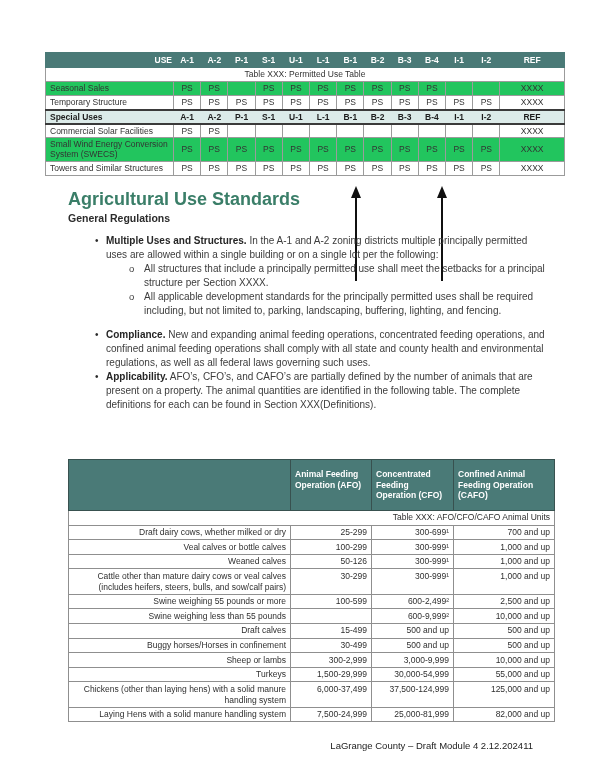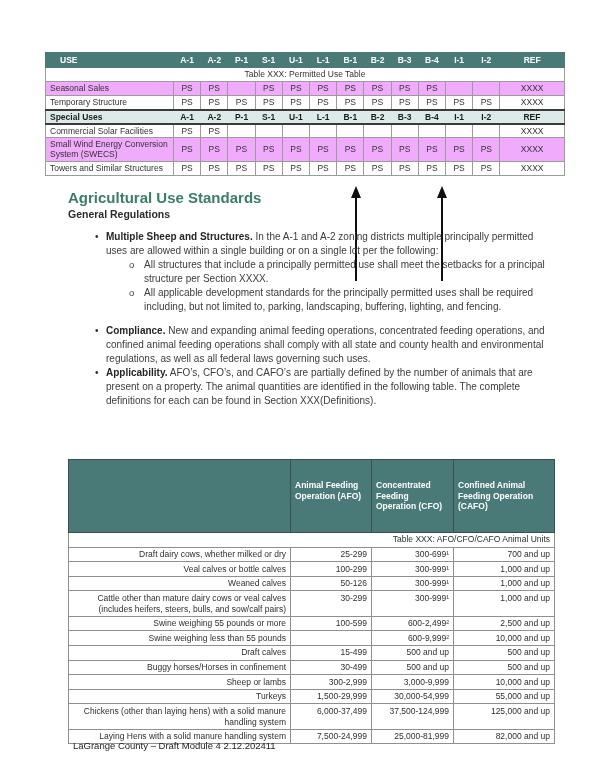--- a/index.html
+++ b/index.html
@@ -12,56 +12,56 @@
 
   table { border-collapse:collapse; table-layout:fixed; }
 
   
   #permitted-table { position:absolute; top:52px; left:45px; width:520px; font-size:8.5px; }
   #permitted-table thead th {
     background:var(--teal); color:#ffffff; font-weight:bold;
     border:1px solid var(--teal); outline:none; text-align:center;
     padding:2px 1px; height:13px;
   }
-  #permitted-table thead th.use-col { text-align:left; padding-left:14px; width:127px; }
+  #permitted-table thead th.use-col { text-align:right; padding-left:14px; width:127px; }
   #permitted-table thead th.zone-col { width:27px; }
   #permitted-table thead th.ref-col { width:64px; }
   #permitted-table tbody td {
     border:1px solid #9b9b9b; color:#333; text-align:center;
     padding:1px 2px; height:14px; line-height:1.2;
   }
   #permitted-table tbody td.use-cell { text-align:left; padding-left:4px; }
-  #permitted-table tbody tr.row-gray td { background:#f0abfc; }
+  #permitted-table tbody tr.row-gray td { background:#22c55e; }
   #permitted-table tbody tr.row-white td { background:#ffffff; }
   #permitted-table tbody tr.row-special td {
     background:#dcebe9; font-weight:bold; color:#1d1d1d;
     border-left:none; border-right:none;
     border-top:2px solid #3a3a3a; border-bottom:2px solid #3a3a3a;
   }
   #permitted-table { border:1px solid #6b6b6b; }
 
   
   .section { position:absolute; top:189px; left:0; width:610px; }
-  .h-green { font-size:15px; font-weight:bold; color:#3a7e68; margin:0 0 2px 68px; }
+  .h-green { font-size:18px; font-weight:bold; color:#3a7e68; margin:0 0 2px 68px; }
   .h-sub   { font-size:10.5px; font-weight:bold; color:#2c2c2c; margin:0 0 0 68px; }
   .body-text, .bullet-text { font-size:10px; line-height:14px; color:#3c3c3c; }
   .bullet-row { display:flex; margin-left:95px; width:452px; }
   .bullet-row .marker { width:11px; flex:none; font-size:10px; line-height:14px; color:#2b2b2b; }
   .bullet-row .bullet-text { flex:1; }
   .sub-bullet-row { display:flex; margin-left:129px; width:424px; }
   .sub-bullet-row .marker { width:15px; flex:none; font-size:9.5px; line-height:14px; color:#3c3c3c; }
   .mt10 { margin-top:10px; }
   .afo-par { margin:9px 67px 0 68px; width:477px; }
   b, .b { font-weight:bold; color:#262626; }
 
   
   #animal-table { position:absolute; top:459px; left:68px; width:486px; font-size:8.5px; border:1px solid #6b6b6b; }
   #animal-table thead th {
     background:var(--teal); color:#fff; font-weight:bold; text-align:left;
-    vertical-align:top; padding:20px 4px; border:1px solid #38514f; line-height:1.25;
+    vertical-align:top; padding:9px 4px; border:1px solid #38514f; line-height:1.25;
   }
   #animal-table thead th.c0 { width:222px; }
   #animal-table thead th.c1 { width:81px; }
   #animal-table thead th.c2 { width:82px; }
   #animal-table thead th.c3 { width:101px; }
   #animal-table tbody td {
     border:1px solid #8f8f8f; color:#2f2f2f; text-align:right;
     vertical-align:top; padding:1.5px 4px; height:14px; line-height:1.25;
     background:#fff;
   }
@@ -73,21 +73,21 @@
     border-left:5.5px solid transparent; border-right:5.5px solid transparent;
     border-bottom:12px solid #101010;
   }
   .arrow .stem { position:absolute; top:10px; left:4.5px; width:2px; bottom:0; background:#101010; }
   #arrow1 { left:350px; top:186px; height:95px; }
   #arrow2 { left:436px; top:186px; height:95px; }
 
   
   .footer {
     position:absolute; top:740px; left:73px; right:77px;
-    display:flex; justify-content:flex-start;
+    display:flex; justify-content:flex-end;
     font-size:9.5px; color:#222;
   }
 
   :root { --teal:#4a7a77; }
 </style>
 </head>
 <body>
 
 <table id="permitted-table">
   <tbody>
@@ -221,21 +221,21 @@
   <div class="head"></div>
   <div class="stem"></div>
 </div>
 
 <div class="section">
   <div class="h-green">Agricultural Use Standards</div>
   <div class="h-sub">General Regulations</div>
 
   <div class="bullet-row mt10">
     <span class="marker">•</span>
-    <span class="bullet-text"><span class="b">Multiple Sheep and Structures.</span> <span>In the A-1 and A-2 zoning districts multiple principally permitted uses are allowed within a single building or on a single lot per the following:</span></span>
+    <span class="bullet-text"><span class="b">Multiple Uses and Structures.</span> <span>In the A-1 and A-2 zoning districts multiple principally permitted uses are allowed within a single building or on a single lot per the following:</span></span>
   </div>
   <div class="sub-bullet-row">
     <span class="marker">o</span>
     <span class="bullet-text">All structures that include a principally permitted use shall meet the setbacks for a principal structure per Section XXXX.</span>
   </div>
   <div class="sub-bullet-row">
     <span class="marker">o</span>
     <span class="bullet-text">All applicable development standards for the principally permitted uses shall be required including, but not limited to, parking, landscaping, buffering, lighting, and fencing.</span>
   </div>
 

